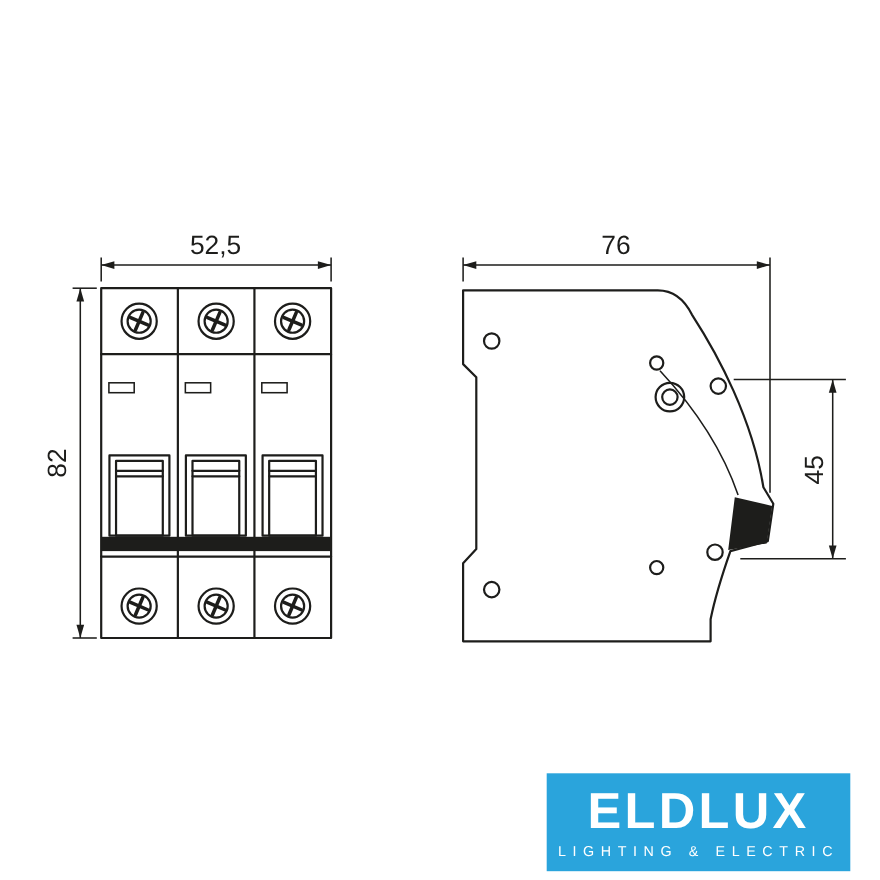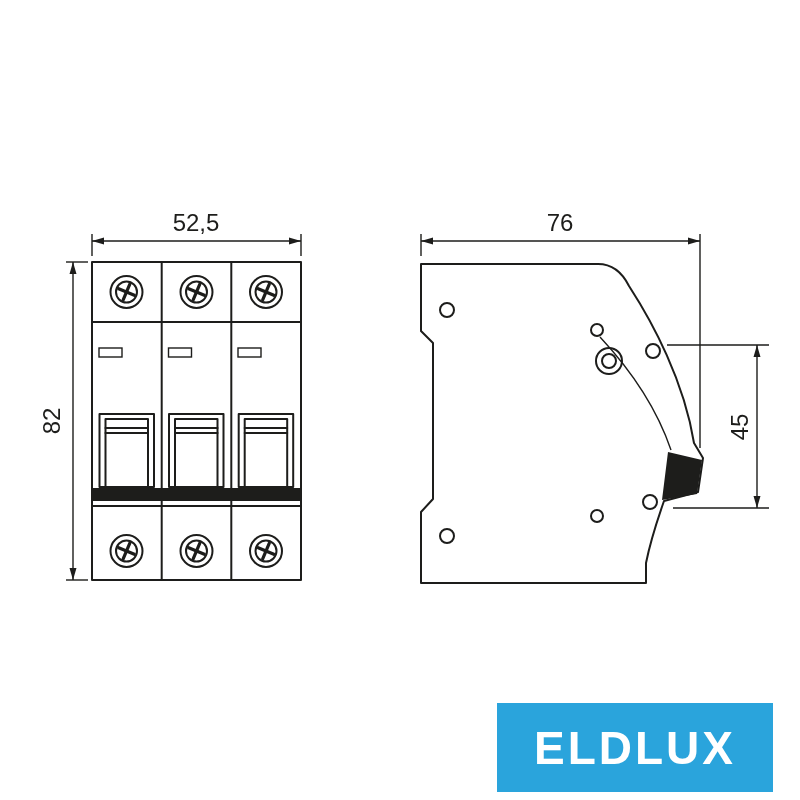--- a/index.html
+++ b/index.html
@@ -149,13 +149,14 @@
     <line class="thin" x1="673" y1="508" x2="769" y2="508"></line>
     <line class="thin" x1="757" y1="345" x2="757" y2="508"></line>
     <polygon class="dark" points="757,345 753.5,357 760.5,357"></polygon>
     <polygon class="dark" points="757,508 753.5,496 760.5,496"></polygon>
     <text class="dimtext" x="748" y="427" text-anchor="middle" transform="rotate(-90 748 427)">45</text>
   </g>
 </svg>
 
 <div class="logo">
   <div class="brand">ELDLUX</div>
+  <div class="tagline">LIGHTING &amp; ELECTRIC</div>
 </div>
 
 </body></html>

